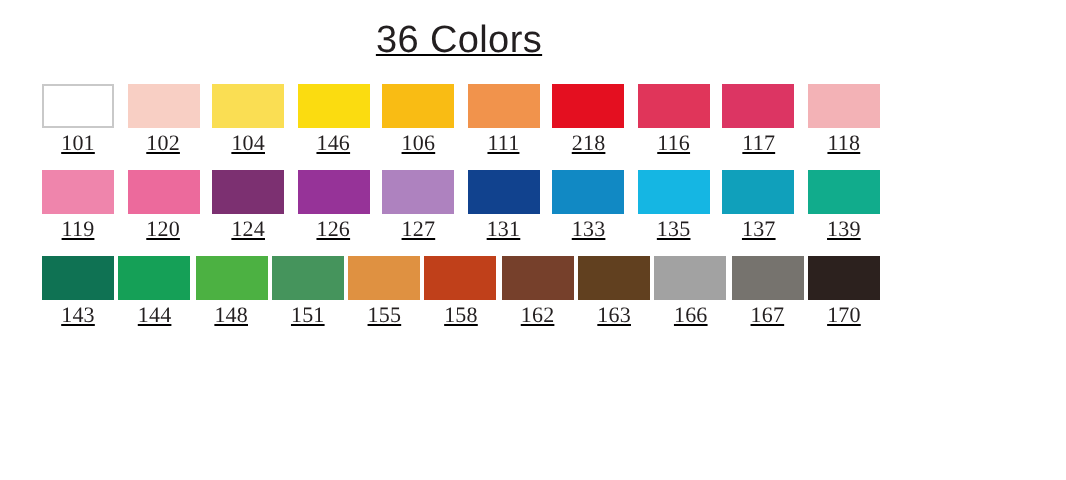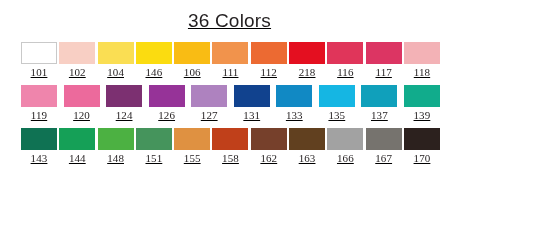--- a/index.html
+++ b/index.html
@@ -102,24 +102,20 @@
         </div>
         <div class="swatch-cell">
           <span class="swatch-chip" title="106 #f9bc14" style="background-color: rgb(249, 188, 20);"></span>
           <span class="swatch-code">106</span>
         </div>
         <div class="swatch-cell">
           <span class="swatch-chip" title="111 #f1934c" style="background-color: rgb(241, 147, 76);"></span>
           <span class="swatch-code">111</span>
         </div>
         <div class="swatch-cell">
-          <span class="swatch-chip" title="112 #ec6a32" style="background-color: rgb(236, 106, 50);"></span>
-          <span class="swatch-code">112</span>
-        </div>
-        <div class="swatch-cell">
           <span class="swatch-chip" title="115 #e40f20" style="background-color: rgb(228, 15, 32);"></span>
           <span class="swatch-code">218</span>
         </div>
         <div class="swatch-cell">
           <span class="swatch-chip" title="116 #e0355a" style="background-color: rgb(224, 53, 90);"></span>
           <span class="swatch-code">116</span>
         </div>
         <div class="swatch-cell">
           <span class="swatch-chip" title="117 #dc3563" style="background-color: rgb(220, 53, 99);"></span>
           <span class="swatch-code">117</span>

